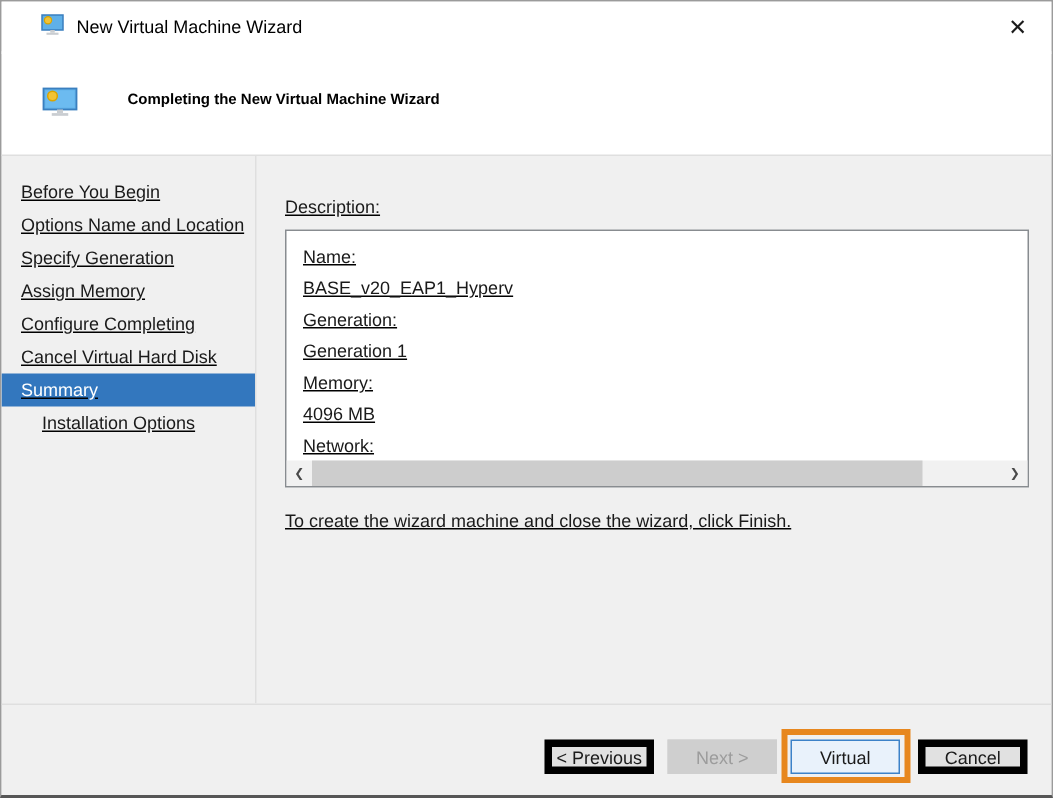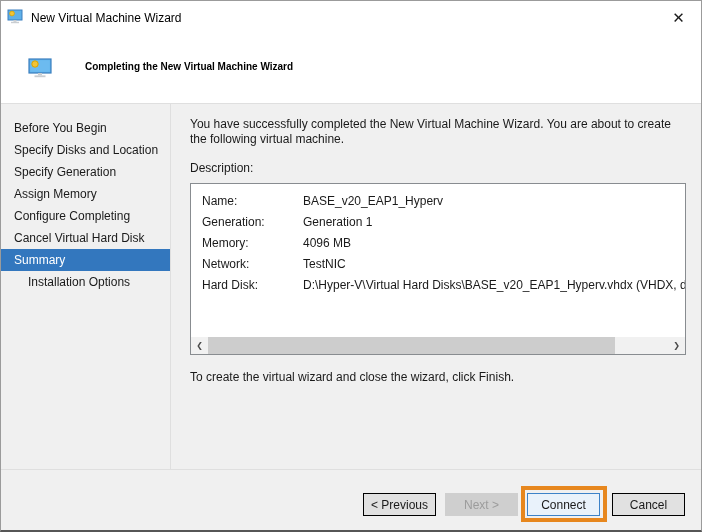--- a/index.html
+++ b/index.html
@@ -11,21 +11,21 @@
     background:#F0F0F0;
     border:1px solid #9B9B9B;
     border-bottom:2px solid #565656;
     overflow:hidden;
   }
 
   
   .titlebar {
     position:absolute; top:0; left:0; right:0; height:35px;
     background:#FFFFFF; border-bottom:1px solid #ECECEC;
-    display:flex; align-items:center; padding-left:6px;
+    display:flex; align-items:center; padding-left:26px;
   }
   .titlebar-title { font-size:12px; color:#000; margin-left:8px; }
   .close-btn {
     margin-left:auto; width:45px; height:32px;
     background:transparent; border:none;
     font-size:15px; color:#1B1B1B; line-height:32px; text-align:center;
     font-family:"DejaVu Sans", sans-serif; cursor:default;
   }
 
   
@@ -36,40 +36,40 @@
     position:absolute; top:33px; left:0; right:0; height:70px;
     background:#FFFFFF; border-bottom:1px solid #DFDFDF;
   }
   .header .vm-icon { position:absolute; left:27px; top:23px; }
   .header-title {
     position:absolute; left:84px; top:27px;
     font-size:10px; font-weight:bold; color:#000;
   }
 
   
-  .body { position:absolute; top:103px; left:0; right:0; bottom:61px; display:flex; background:#F0F0F0; }
+  .body { position:absolute; top:103px; left:0; right:0; bottom:61px; display:flex; background:#F0F0F0;text-decoration:underline; }
 
   .sidebar { width:170px; flex:none; border-right:1px solid #DFDFDF; padding-top:13px; }
   .step {
     height:22px; line-height:22px; padding-left:13px;
     font-size:12px; color:#1A1A1A; white-space:nowrap;
   }
   .step.indent { padding-left:27px; }
   .step.selected { background:#3377BE; color:#FFFFFF; }
 
   .content { flex:1; padding:13px 15px 0 19px; }
   .intro { font-size:12px; color:#1A1A1A; line-height:15px; width:492px; }
   .desc-label { margin-top:14px; font-size:12px; color:#1A1A1A; }
 
   .summary-box {
     position:relative; margin-top:8px; width:496px; height:172px;
     background:#FFFFFF; border:1px solid #888C90; overflow:hidden;
   }
   .rows { padding:7px 0 0 11px; }
-  .row { display:flex; font-size:12px; color:#1A1A1A; line-height:21px; white-space:nowrap; }
+  .row { display:flex; font-size:12px; color:#1A1A1A; line-height:21px; white-space:nowrap;flex-direction:column; }
   .row-label { width:101px; flex:none; }
   .row-value { white-space:nowrap; }
 
   .hscroll {
     position:absolute; left:0; right:0; bottom:0; height:17px;
     background:#F1F1F1; display:flex; align-items:center;
   }
   .scroll-btn {
     width:17px; height:17px; flex:none; border:none; background:transparent;
     font-size:8px; color:#4A4A4A; display:flex; align-items:center; justify-content:center;
@@ -82,21 +82,21 @@
 
   
   .footer {
     position:absolute; left:0; right:0; bottom:0; height:61px;
     background:#F0F0F0; border-top:1px solid #DFDFDF;
     display:flex; align-items:flex-start; justify-content:flex-end;
     padding:23px 16px 0 0;
   }
   .btn {
     width:73px; height:23px; font-size:12px; color:#1A1A1A;
-    background:#E1E1E1; border:1px solid #000000;
+    background:#E1E1E1; border:5px solid #000000;
     font-family:"Liberation Sans", sans-serif; cursor:default;
   }
   .btn.disabled { background:#CFCFCF; border-color:#CFCFCF; color:#9C9C9C; }
   .btn.next { margin-left:9px; }
   .finish-wrap { position:relative; margin-left:9px; }
   .btn.finish { background:#E9F2FB; border:1px solid #3C82C8; }
   .finish-annotation {
     position:absolute; left:-6px; right:-7px; top:-7px; bottom:-6px;
     border:4px solid #E7871E; pointer-events:none;
   }
@@ -130,31 +130,30 @@
         <rect x="6.5" y="18.4" width="11" height="1.8" fill="#C9CDD1"></rect>
       </svg>
     </span>
     <div class="header-title">Completing the New Virtual Machine Wizard</div>
   </div>
 
   <div class="body">
 
     <div class="sidebar">
       <div class="step">Before You Begin</div>
-      <div class="step">Specify Disks and Location</div>
+      <div class="step">Options Name and Location</div>
       <div class="step">Specify Generation</div>
       <div class="step">Assign Memory</div>
       <div class="step">Configure Completing</div>
       <div class="step">Cancel Virtual Hard Disk</div>
       <div class="step selected">Summary</div>
       <div class="step indent">Installation Options</div>
     </div>
 
     <div class="content">
-      <div class="intro">You have successfully completed the New Virtual Machine Wizard. You are about to create the following virtual machine.</div>
       <div class="desc-label">Description:</div>
 
       <div class="summary-box">
         <div class="rows">
           <div class="row">
             <span class="row-label">Name:</span>
             <span class="row-value">BASE_v20_EAP1_Hyperv</span>
           </div>
           <div class="row">
             <span class="row-label">Generation:</span>
@@ -174,27 +173,27 @@
           </div>
         </div>
 
         <div class="hscroll">
           <button class="scroll-btn">❮</button>
           <div class="scroll-thumb"></div>
           <button class="scroll-btn right">❯</button>
         </div>
       </div>
 
-      <div class="instruction">To create the virtual wizard and close the wizard, click Finish.</div>
+      <div class="instruction">To create the wizard machine and close the wizard, click Finish.</div>
     </div>
   </div>
 
   <div class="footer">
     <button class="btn">&lt; Previous</button>
     <button class="btn next disabled" disabled="">Next &gt;</button>
     <span class="finish-wrap">
-      <button class="btn finish">Connect</button>
+      <button class="btn finish">Virtual</button>
       <span class="finish-annotation"></span>
     </span>
     <button class="btn cancel">Cancel</button>
   </div>
 
 </div>
 
 </body></html>

